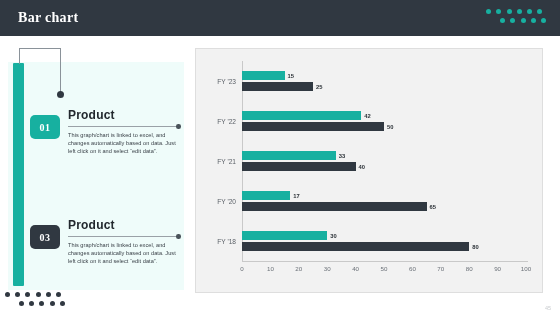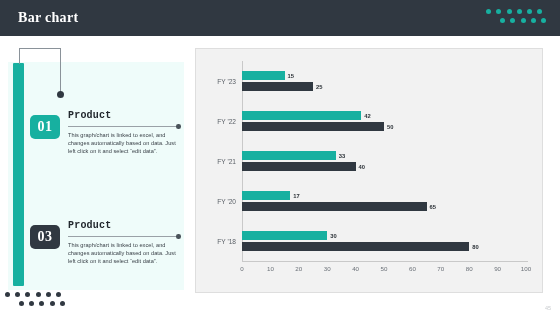--- a/index.html
+++ b/index.html
@@ -56,31 +56,31 @@
 
   
   .block{ position:absolute; left:30px; width:152px; }
   .block-01{ top:110px; }
   .block-02{ top:220px; }
 
   .badge{
     position:absolute; left:0; top:5px; width:30px; height:24px;
     border-radius:5px;
     font-family:"Liberation Serif", serif;
-    font-weight:bold; font-size:14px; color:#ffffff;
+    font-weight:bold; font-size:10px; color:#ffffff;
     display:flex; align-items:center; justify-content:center;
     letter-spacing:.4px;
   }
   .badge.teal{ background:#17B0A0; }
   .badge.dark{ background:#303841; }
 
   .block-body{ position:absolute; left:38px; top:0; width:114px; }
   .block-title{
-    font-family:Liberation Mono, monospace;
-    font-weight:bold; font-size:10px; color:#22282E;
+    font-family:Liberation Sans, sans-serif;
+    font-weight:bold; font-size:12px; color:#22282E;
     letter-spacing:.2px; line-height:11px;
   }
   .rule-wrap{ position:relative; height:7px; margin-top:2px; }
   .rule{
     position:absolute; left:0; top:3px; width:110px; height:1px;
     background:#9AA1A7;
   }
   .rule-dot{
     position:absolute; left:108px; top:1px; width:4.5px; height:4.5px;
     border-radius:50%; background:#49525A;

